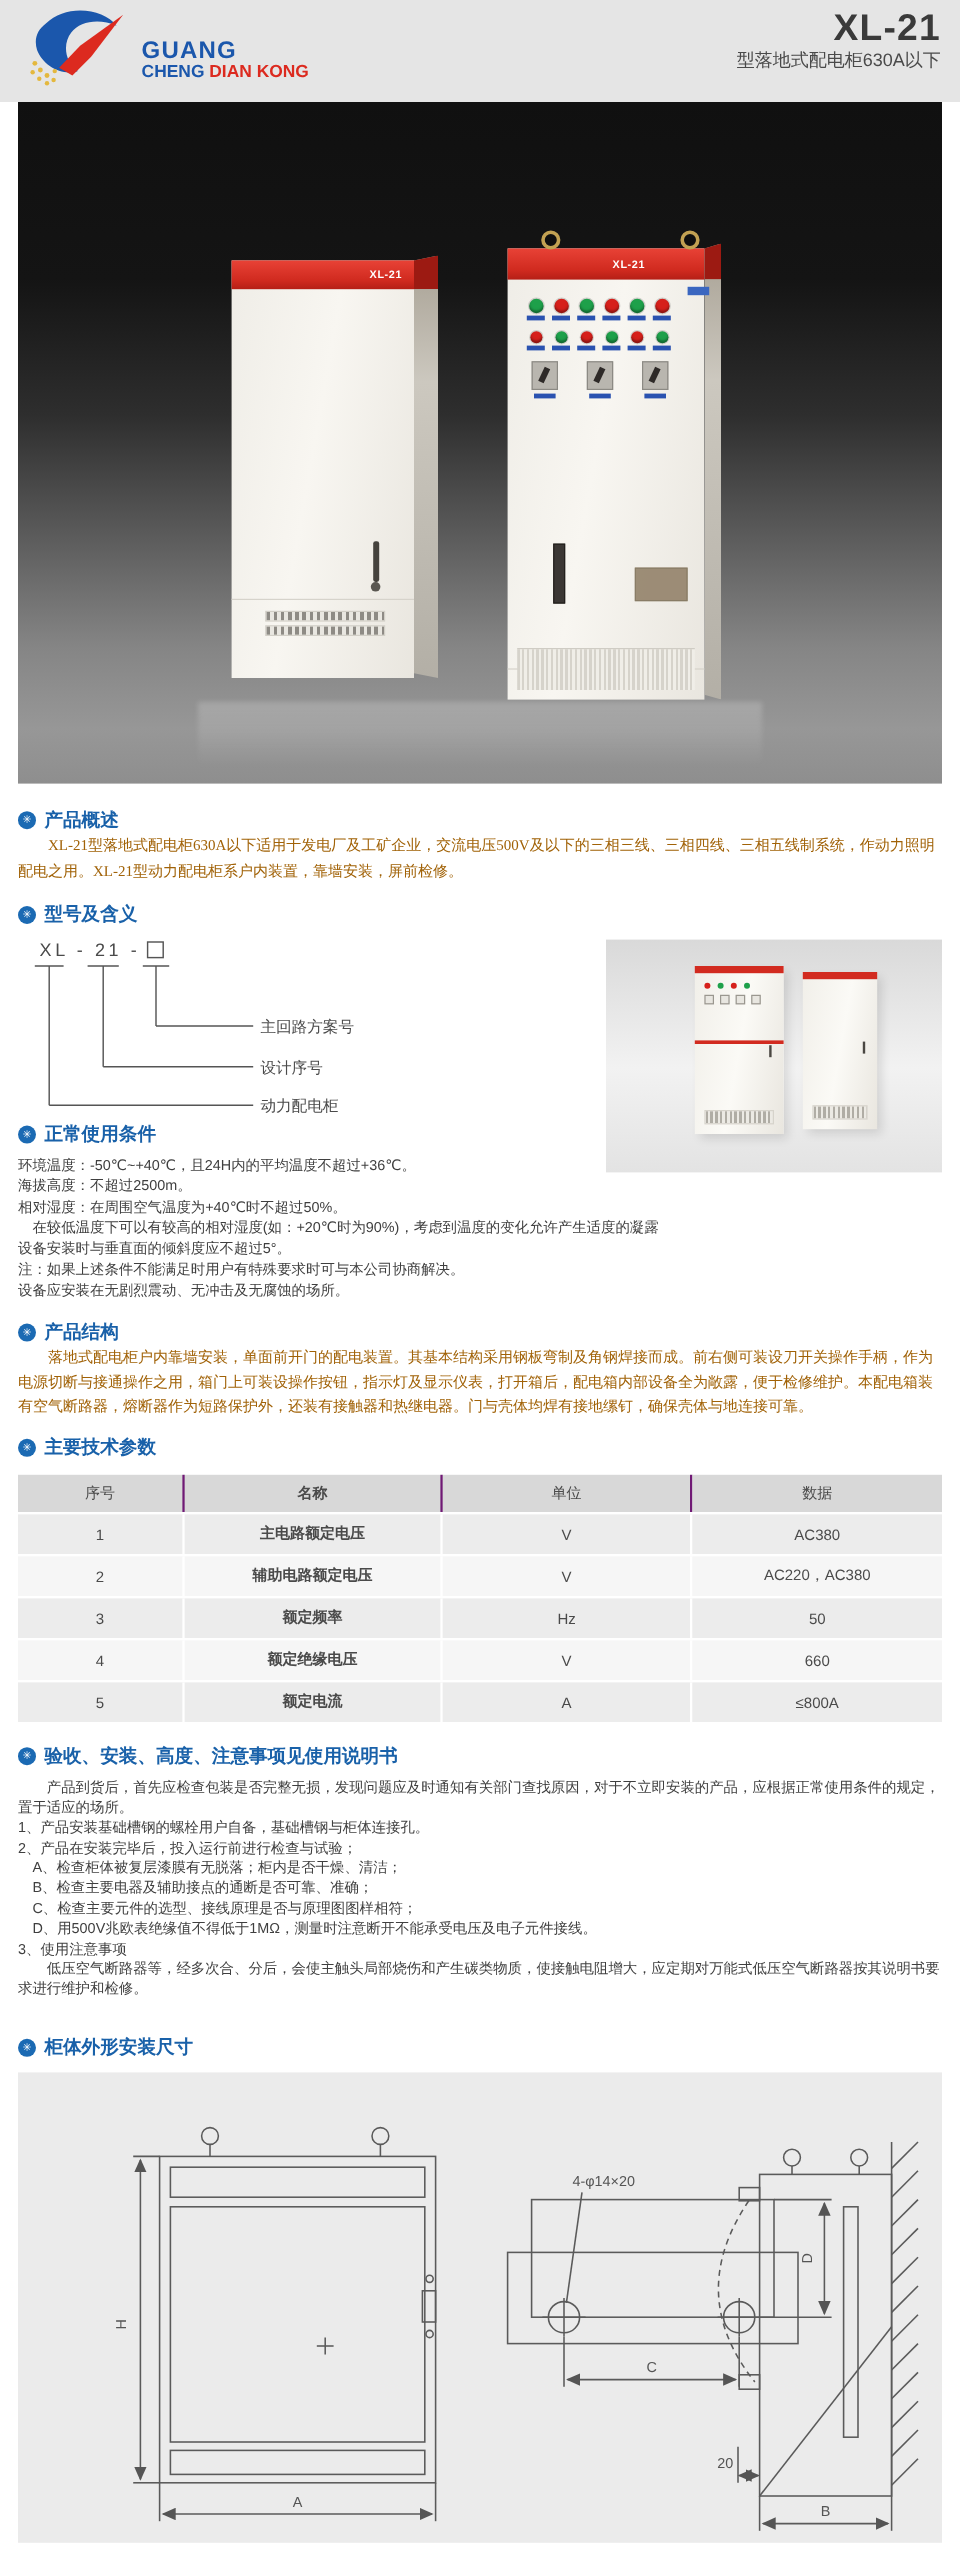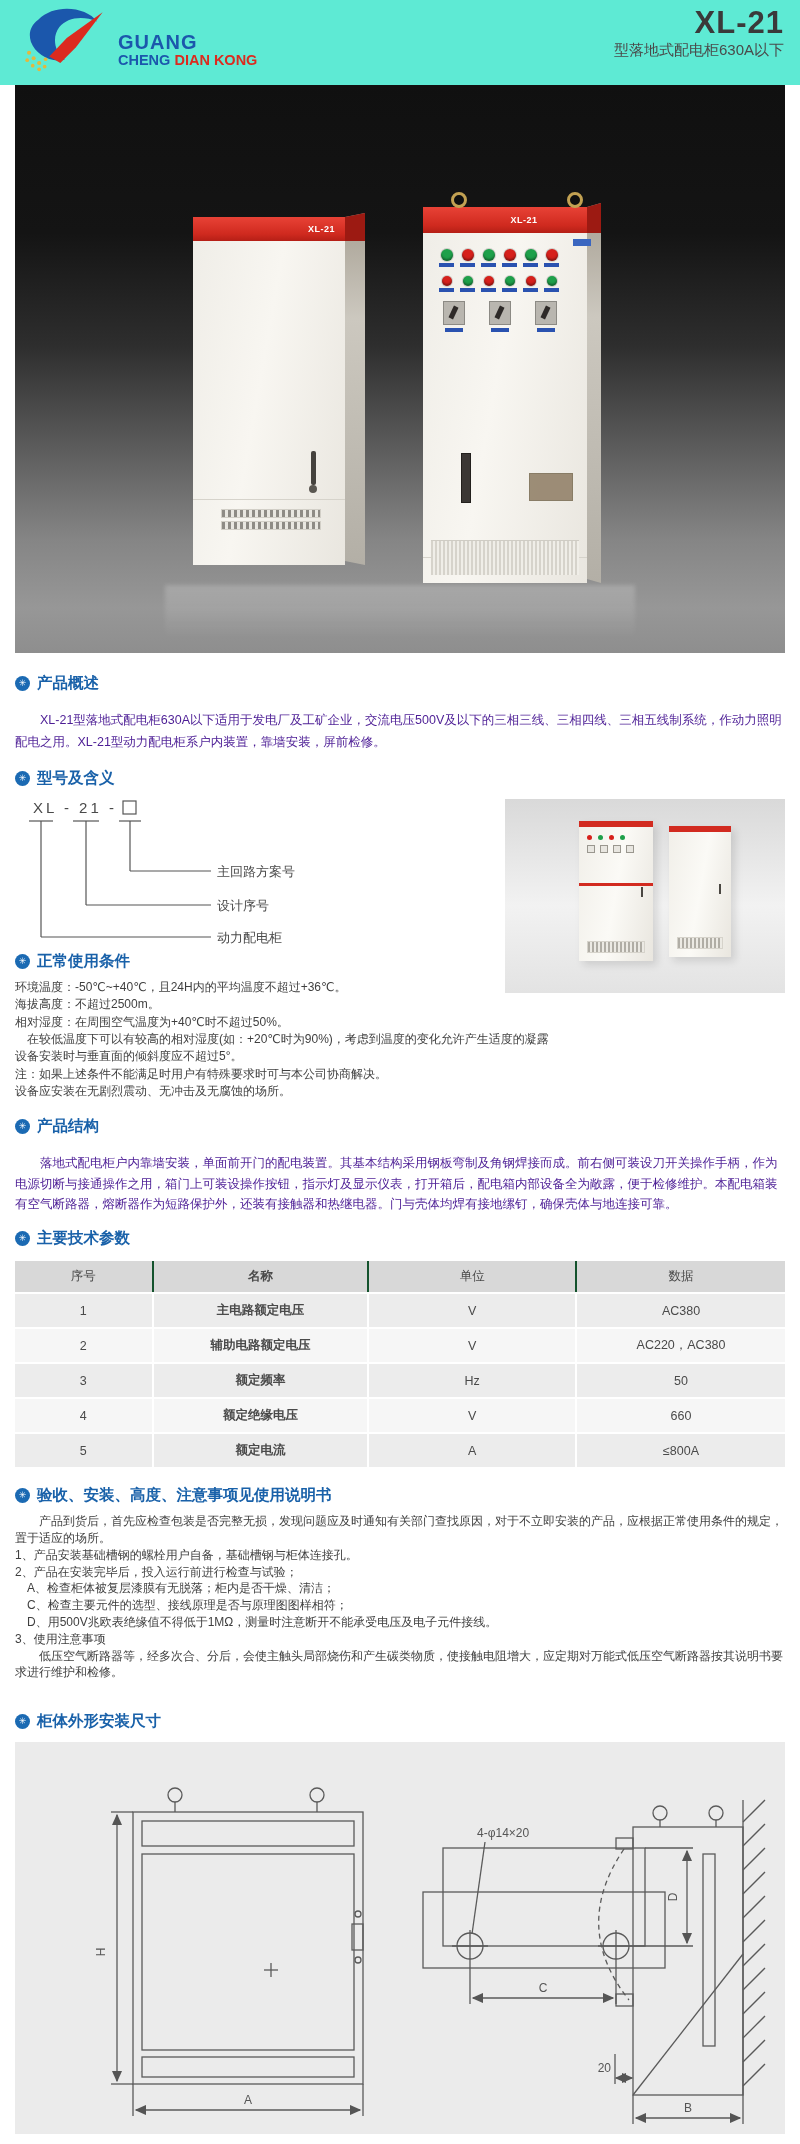--- a/index.html
+++ b/index.html
@@ -1,20 +1,20 @@
 <!DOCTYPE html>
 <html><head>
 <meta charset="utf-8">
 <style>
   html,body{margin:0;padding:0;background:#fff;}
   body{width:800px;font-family:"Liberation Sans","DejaVu Sans",sans-serif;color:#3f3f3f;}
   .page{position:relative;width:800px;height:2144px;background:#fff;overflow:hidden;}
 
   
-  .header{position:relative;height:85px;background:#5eead4;}
+  .header{position:relative;height:85px;background:#e5e5e5;}
   .logo{position:absolute;left:18px;top:4px;display:flex;align-items:flex-end;gap:8px;}
   .logo-text{padding-bottom:6px;line-height:1.05;}
   .lt1{font-size:20px;font-weight:bold;color:#1b57ac;letter-spacing:1px;}
   .lt2{font-size:14.5px;font-weight:bold;}
   .lt2 .b{color:#1b57ac;}
   .lt2 .r{color:#dc2a1f;}
   .header-right{position:absolute;right:16px;top:6px;text-align:right;}
   .model{font-size:31px;font-weight:bold;color:#3a3a3a;letter-spacing:1px;line-height:1.1;}
   .subtitle{font-size:15px;color:#4a4a4a;margin-top:1px;}
 
@@ -68,21 +68,21 @@
   .psw{display:flex;flex-direction:column;align-items:center;gap:3px;}
   .knob{position:relative;width:20px;height:22px;background:#b9b6af;border:1px solid #8c8a84;}
   .knob::after{content:"";position:absolute;left:7px;top:4px;width:5px;height:13px;background:#2e2a28;transform:rotate(25deg);}
   .plbl.w{width:18px;}
 
   
   .sec{margin:0 15px;}
   .sec-title{display:flex;align-items:center;gap:7px;color:#1961a9;font-size:15.5px;font-weight:bold;}
   .sec-icon{flex:0 0 15px;width:15px;height:15px;border-radius:50%;background:#1b6ab3;color:#fff;
     font-size:9px;line-height:15px;text-align:center;font-weight:normal;}
-  .para{font-size:12.5px;line-height:1.75;text-indent:2em;margin-top:16px;color:#4c1d95;}
+  .para{font-size:12.5px;line-height:1.75;text-indent:2em;margin-top:0;color:#a16207;font-family:Liberation Serif, serif;}
   .tline{font-size:12px;line-height:1.45;}
   .acc .tline{line-height:1.4;}
   .mt20{margin-top:20px;} .mt16{margin-top:16px;} .mt14{margin-top:14px;}
 
   
   .model-wrap{position:relative;margin:4px 15px 0;height:152px;}
   .mini-img{position:absolute;right:0;top:6px;width:280px;height:194px;
     background:linear-gradient(180deg,#d9d9d9 0%,#f2f2f2 55%,#e3e3e3 100%);z-index:2;}
   .mcab{position:absolute;background:linear-gradient(100deg,#f1efe9,#fbfaf6 50%,#e9e6df);box-shadow:4px 4px 8px rgba(0,0,0,.12);}
   .m1{left:74px;top:22px;width:74px;height:140px;}
@@ -94,21 +94,21 @@
   .mdots i.r{background:#d6201b;} .mdots i.g{background:#1ea04a;}
   .msq{position:absolute;left:8px;top:24px;display:flex;gap:5px;}
   .msq i{width:6px;height:6px;border:1px solid #9a978f;display:block;background:#e8e6e0;}
   .mhandle{position:absolute;right:10px;width:2px;height:10px;background:#4a4742;top:66px;}
   .m2 .mhandle{top:58px;}
   .mvent{position:absolute;left:8px;right:8px;bottom:8px;height:10px;
     background:repeating-linear-gradient(90deg,#b0ada5 0 2px,#eceae4 2px 4px);border:1px solid #d6d3cb;}
 
   
   table.params{width:770px;margin:10px 15px 0;border-collapse:separate;border-spacing:0 2px;font-size:12.5px;color:#4a4a4a;}
-  table.params th{background:#d8d8d8;font-weight:normal;padding:7px 4px;border-right:2px solid #14532d;}
+  table.params th{background:#d8d8d8;font-weight:normal;padding:7px 4px;border-right:2px solid #701a75;}
   table.params td{background:#ececec;text-align:center;padding:8px 4px;border-right:2px solid #fff;}
   table.params tr:nth-child(even) td{background:#f6f6f6;}
   table.params th:last-child,table.params td:last-child{border-right:none;}
   table.params th:nth-child(1),table.params td:nth-child(1){width:18%;}
   table.params th:nth-child(2),table.params td:nth-child(2){width:28%;font-weight:bold;}
   table.params th:nth-child(3),table.params td:nth-child(3){width:27%;}
   table.params th:nth-child(4),table.params td:nth-child(4){width:27%;}
 
   
   .draw{margin:10px 15px 0;height:392px;background:#ebebeb;}
@@ -390,20 +390,21 @@
   <div class="sec acc mt16">
     <div class="sec-title">
       <span class="sec-icon">✳</span>
       <span>验收、安装、高度、注意事项见使用说明书</span>
     </div>
     <div style="margin-top:7px;">
         <div class="tline">　　产品到货后，首先应检查包装是否完整无损，发现问题应及时通知有关部门查找原因，对于不立即安装的产品，应根据正常使用条件的规定，置于适应的场所。</div>
         <div class="tline">1、产品安装基础槽钢的螺栓用户自备，基础槽钢与柜体连接孔。</div>
         <div class="tline">2、产品在安装完毕后，投入运行前进行检查与试验；</div>
         <div class="tline">　A、检查柜体被复层漆膜有无脱落；柜内是否干燥、清洁；</div>
+        <div class="tline">　B、检查主要电器及辅助接点的通断是否可靠、准确；</div>
         <div class="tline">　C、检查主要元件的选型、接线原理是否与原理图图样相符；</div>
         <div class="tline">　D、用500V兆欧表绝缘值不得低于1MΩ，测量时注意断开不能承受电压及电子元件接线。</div>
         <div class="tline">3、使用注意事项</div>
         <div class="tline">　　低压空气断路器等，经多次合、分后，会使主触头局部烧伤和产生碳类物质，使接触电阻增大，应定期对万能式低压空气断路器按其说明书要求进行维护和检修。</div>
       </div>
   </div>
 
   <div class="sec" style="margin-top:30px;">
     <div class="sec-title">
       <span class="sec-icon">✳</span>

